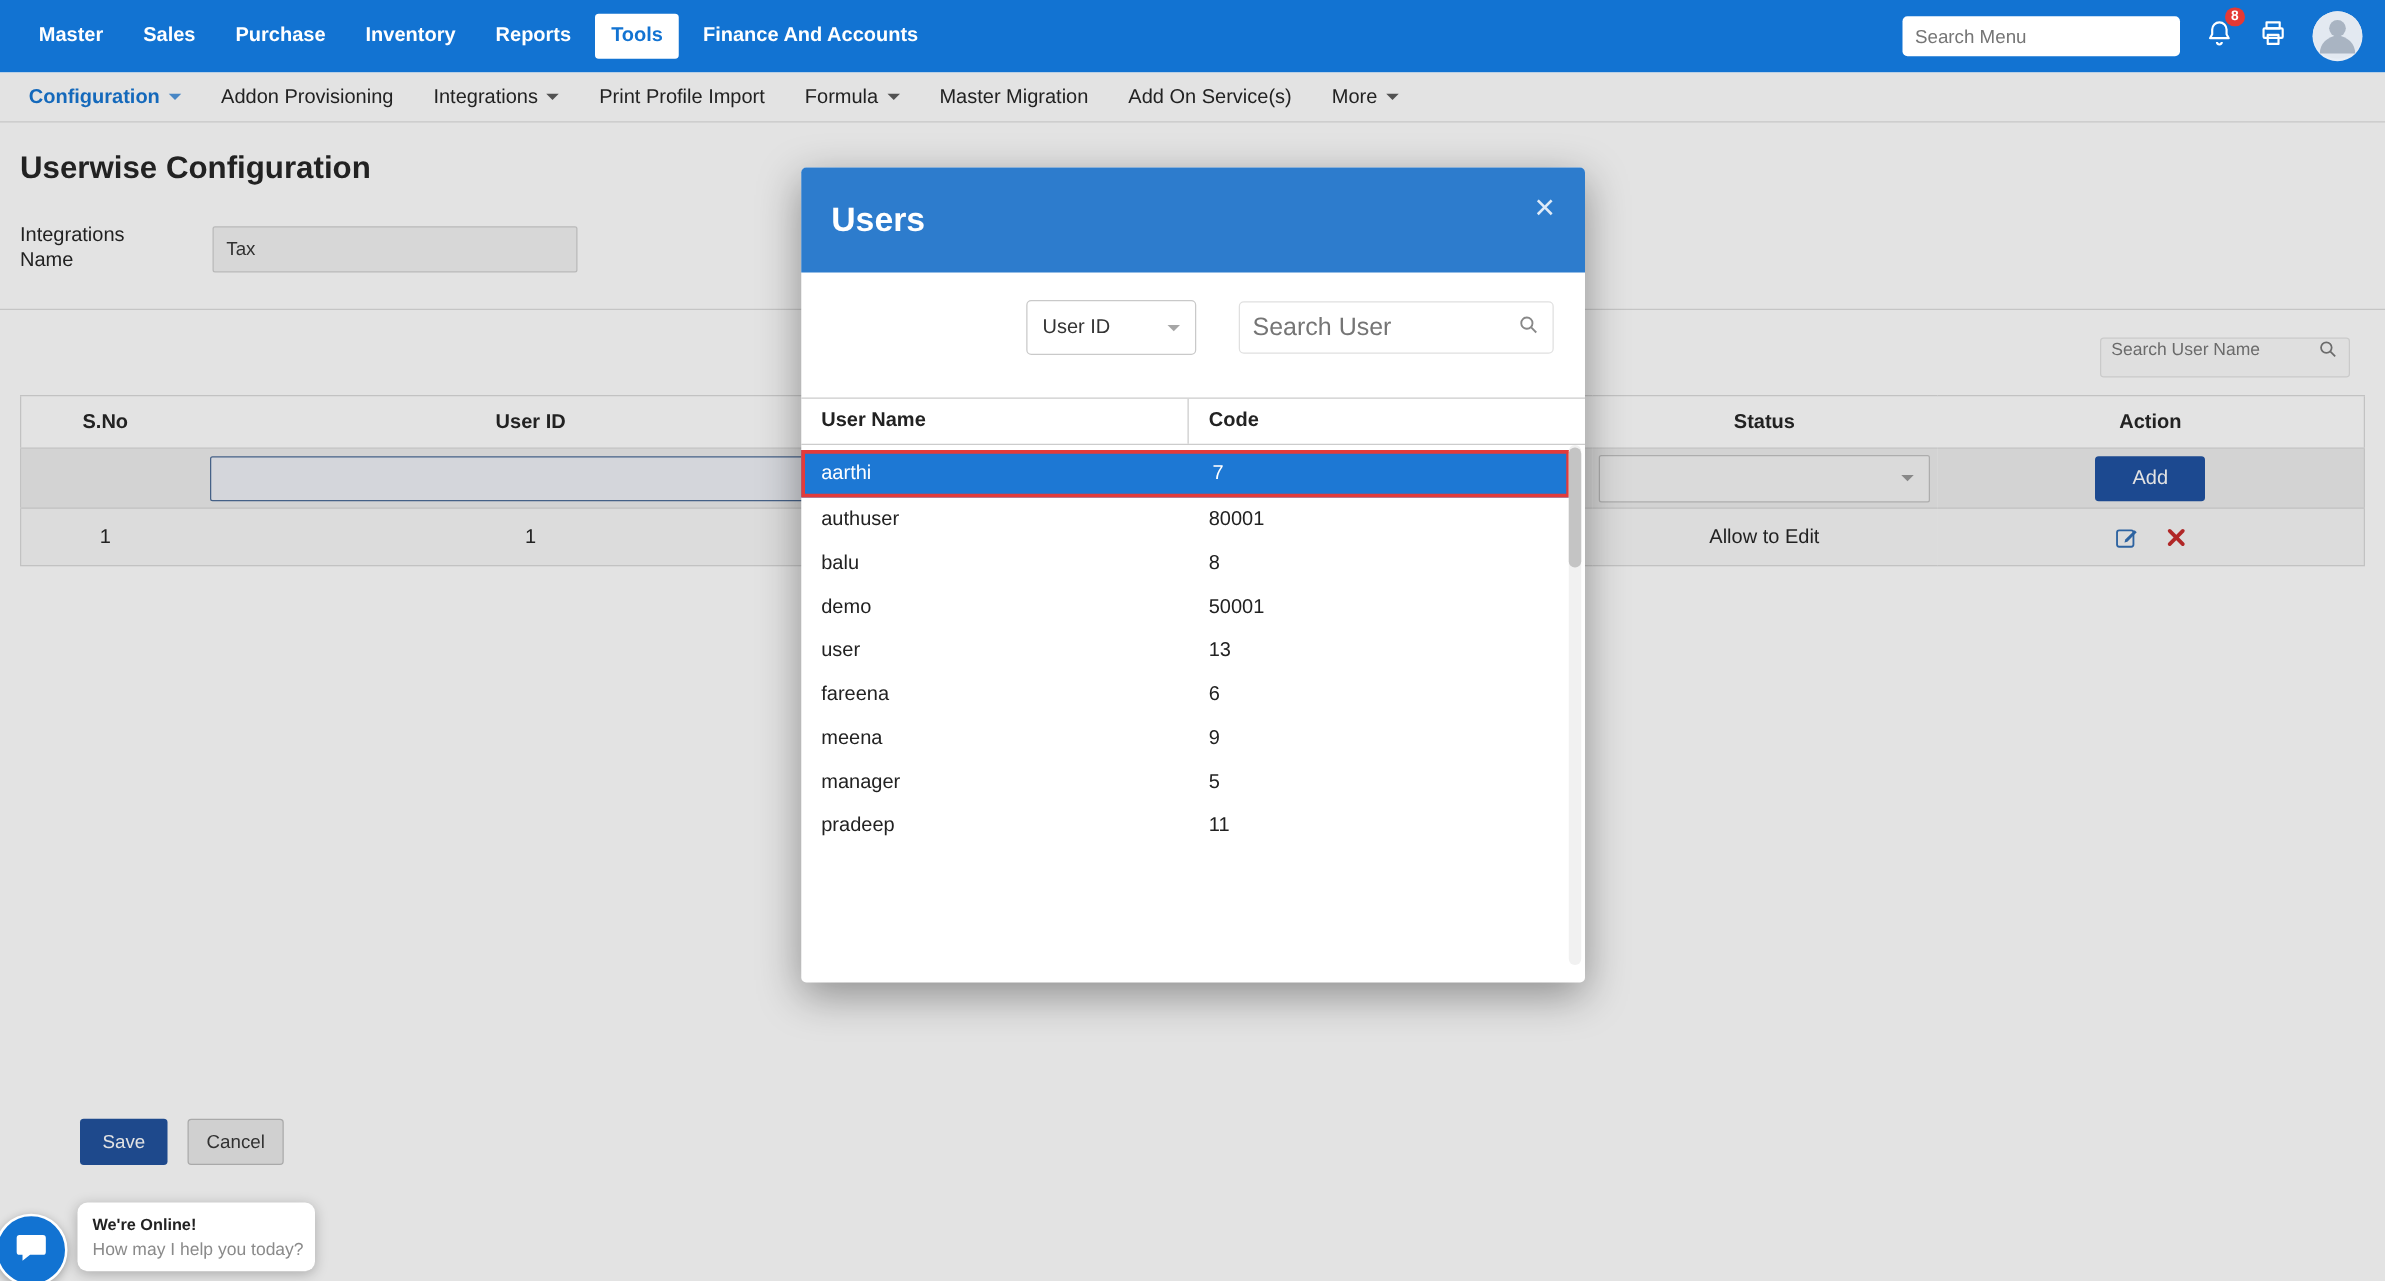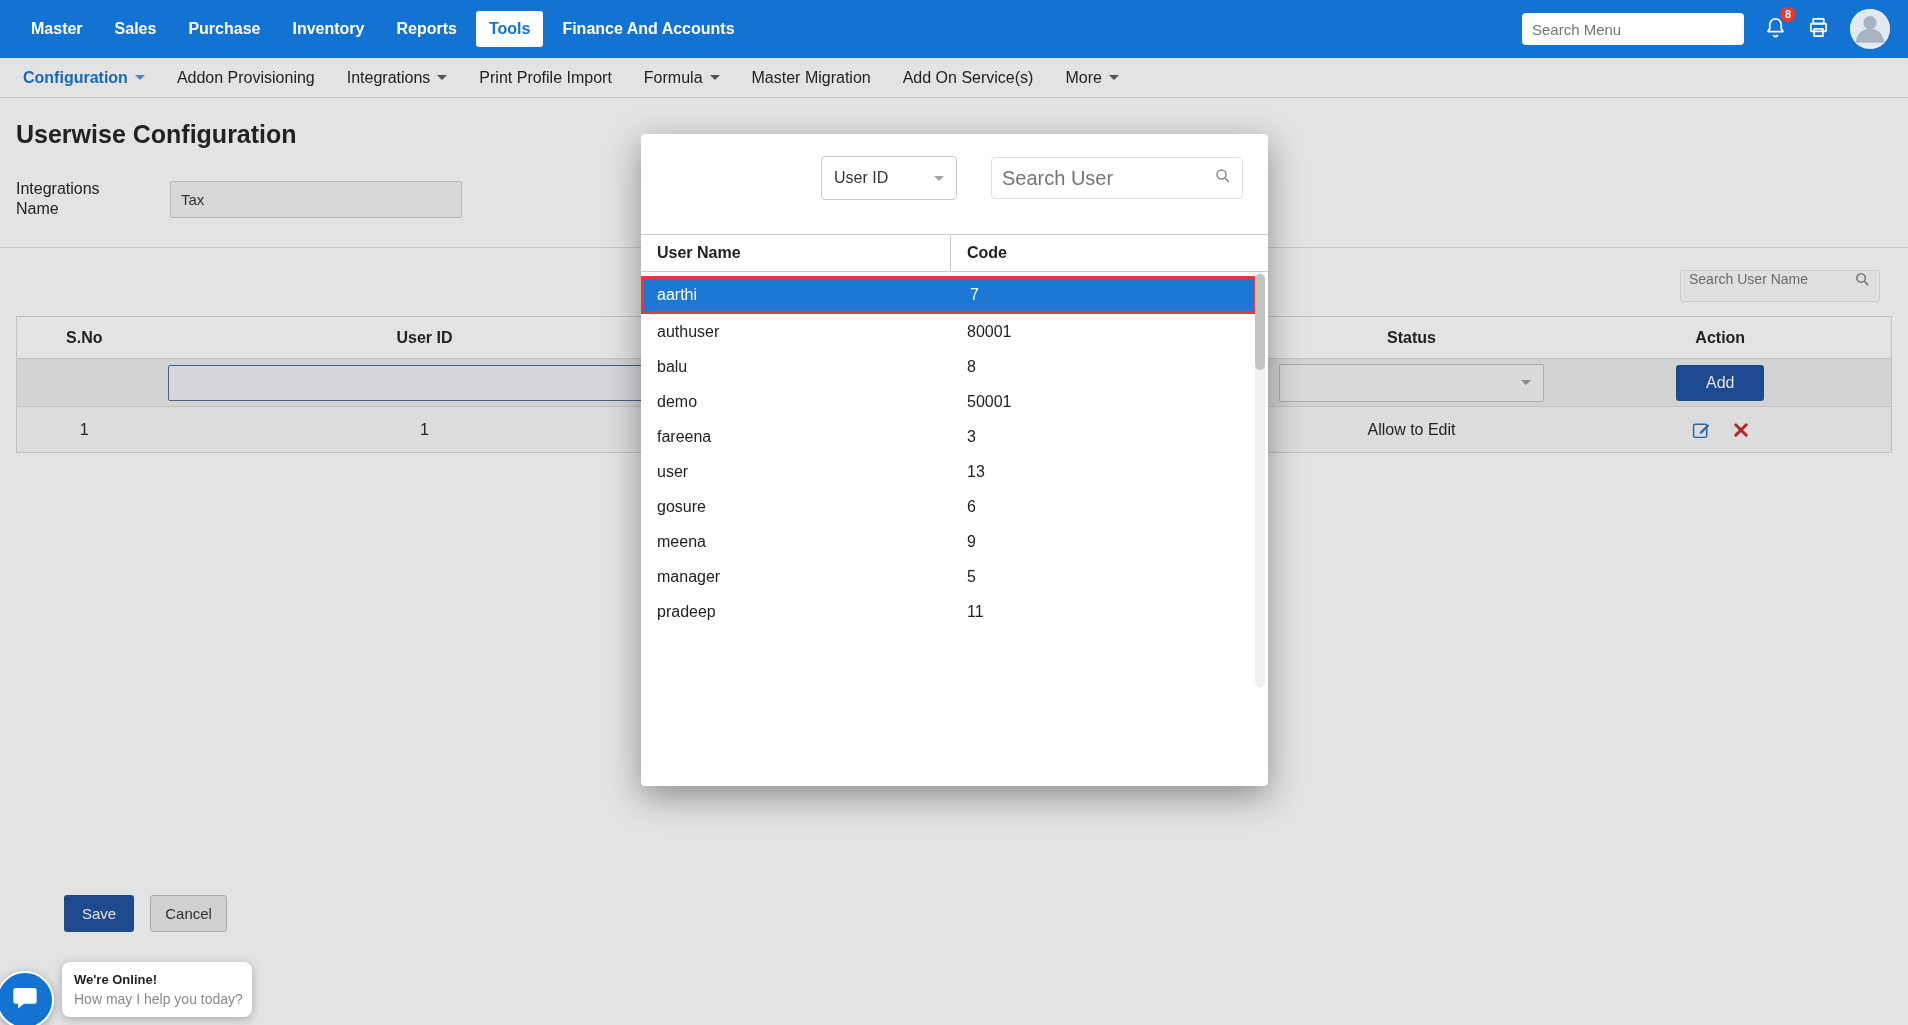--- a/index.html
+++ b/index.html
@@ -380,20 +380,24 @@
   </main>
 
   <div class="footer-actions">
     <button class="save-button">Save</button>
     <button class="cancel-button">Cancel</button>
   </div>
 
   <div class="overlay"></div>
 
   <div class="modal">
+    <div class="modal-header">
+      <span class="modal-title">Users</span>
+      <span class="modal-close">×</span>
+    </div>
 
     <div class="modal-controls">
       <div class="m-dropdown">
         <span>User ID</span>
         <span class="caret"></span>
       </div>
       <div class="m-search">
         <input type="text" placeholder="Search User" style="">
         <span>
           <svg viewBox="0 0 24 24" width="18" height="18" fill="none" stroke="#888" stroke-width="2">
@@ -420,29 +424,25 @@
       </div>
       <div class="m-row">
         <span class="m-name">balu</span>
         <span class="m-code">8</span>
       </div>
       <div class="m-row">
         <span class="m-name">demo</span>
         <span class="m-code">50001</span>
       </div>
       <div class="m-row">
-        <span class="m-name">fareena</span>
-        <span class="m-code">3</span>
-      </div>
-      <div class="m-row">
         <span class="m-name">user</span>
         <span class="m-code">13</span>
       </div>
       <div class="m-row">
-        <span class="m-name">gosure</span>
+        <span class="m-name">fareena</span>
         <span class="m-code">6</span>
       </div>
       <div class="m-row">
         <span class="m-name">meena</span>
         <span class="m-code">9</span>
       </div>
       <div class="m-row">
         <span class="m-name">manager</span>
         <span class="m-code">5</span>
       </div>

